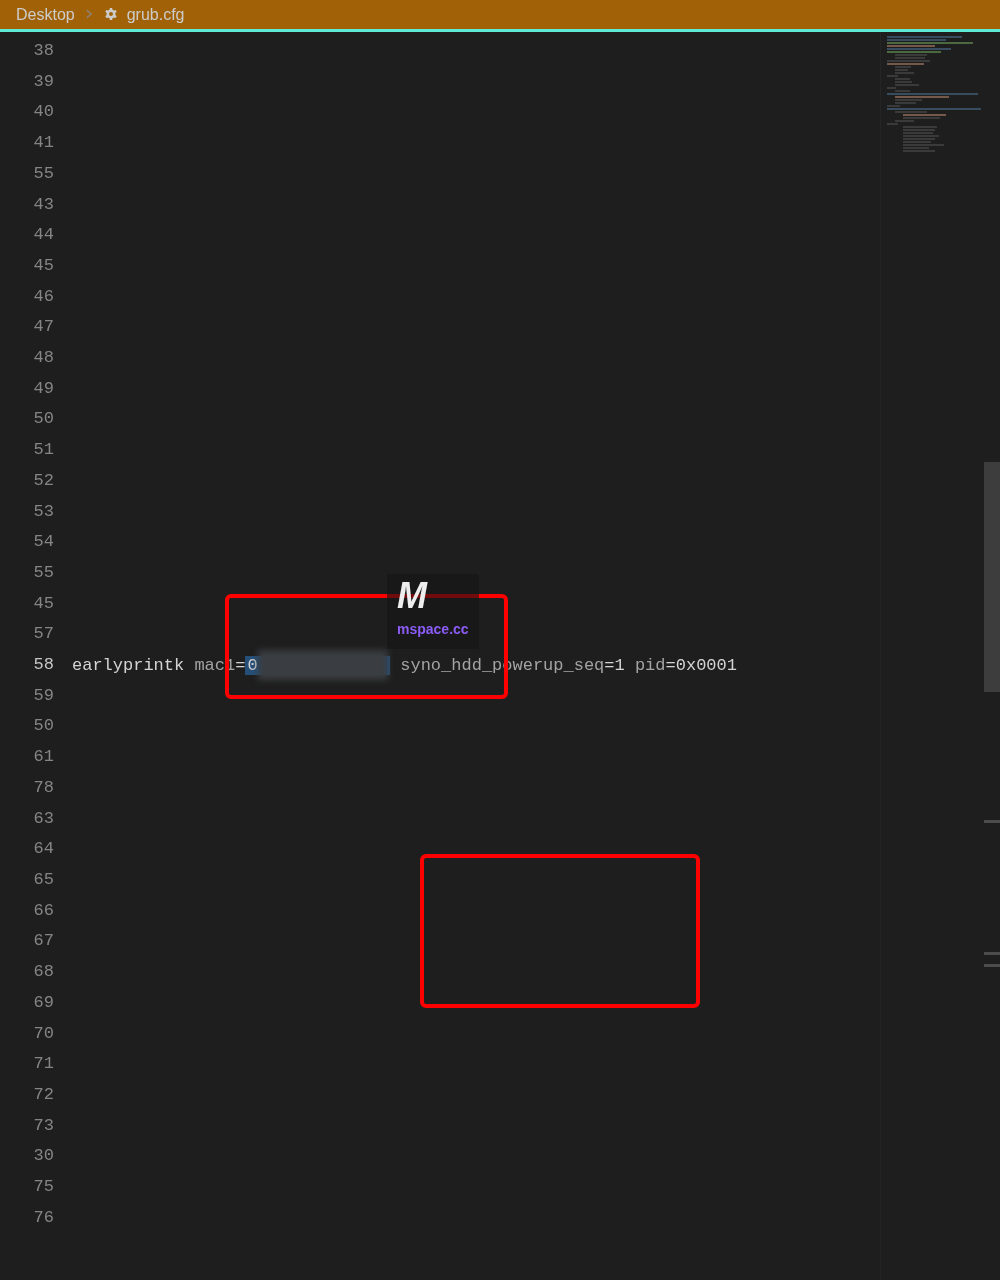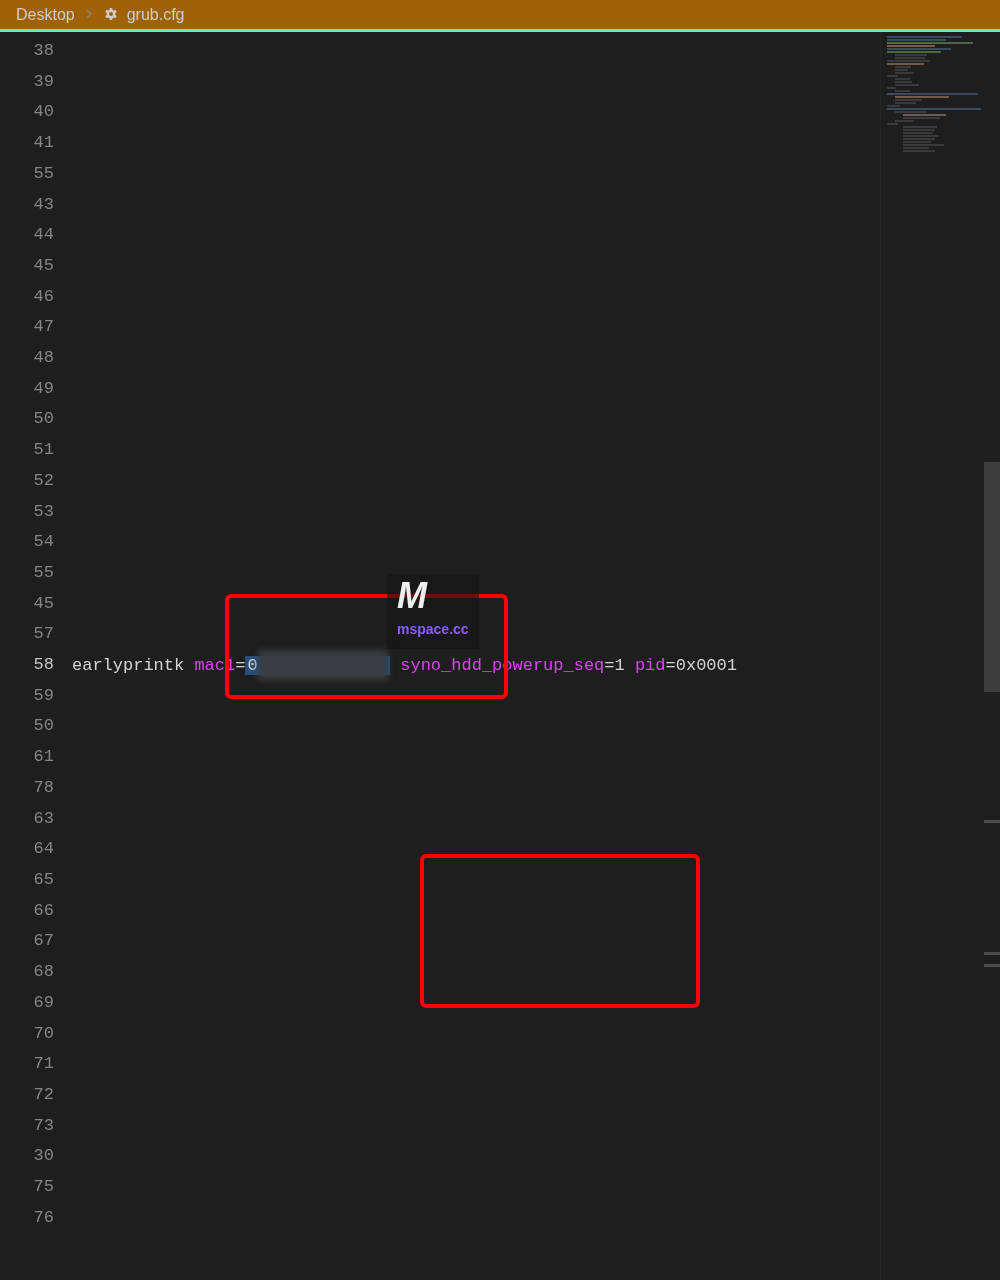--- a/index.html
+++ b/index.html
@@ -63,21 +63,21 @@
       font-size: 17px;
       line-height: 30.7px;
       overflow: hidden;
       padding-top: 4px;
     }
     .code-line {
       white-space: nowrap;
       height: 30.7px;
     }
     .tok-white { color: #d4d4d4; }
-    .tok-cyan { color: #d946ef; }
+    .tok-cyan { color: #a3a3a3; }
     .selection {
       background: #264f78;
       color: #d4d4d4;
       padding: 0 2px;
     }
     .blur-box {
       background: #3a3d41;
       color: transparent;
       border-radius: 1px;
       padding: 0 4px;

